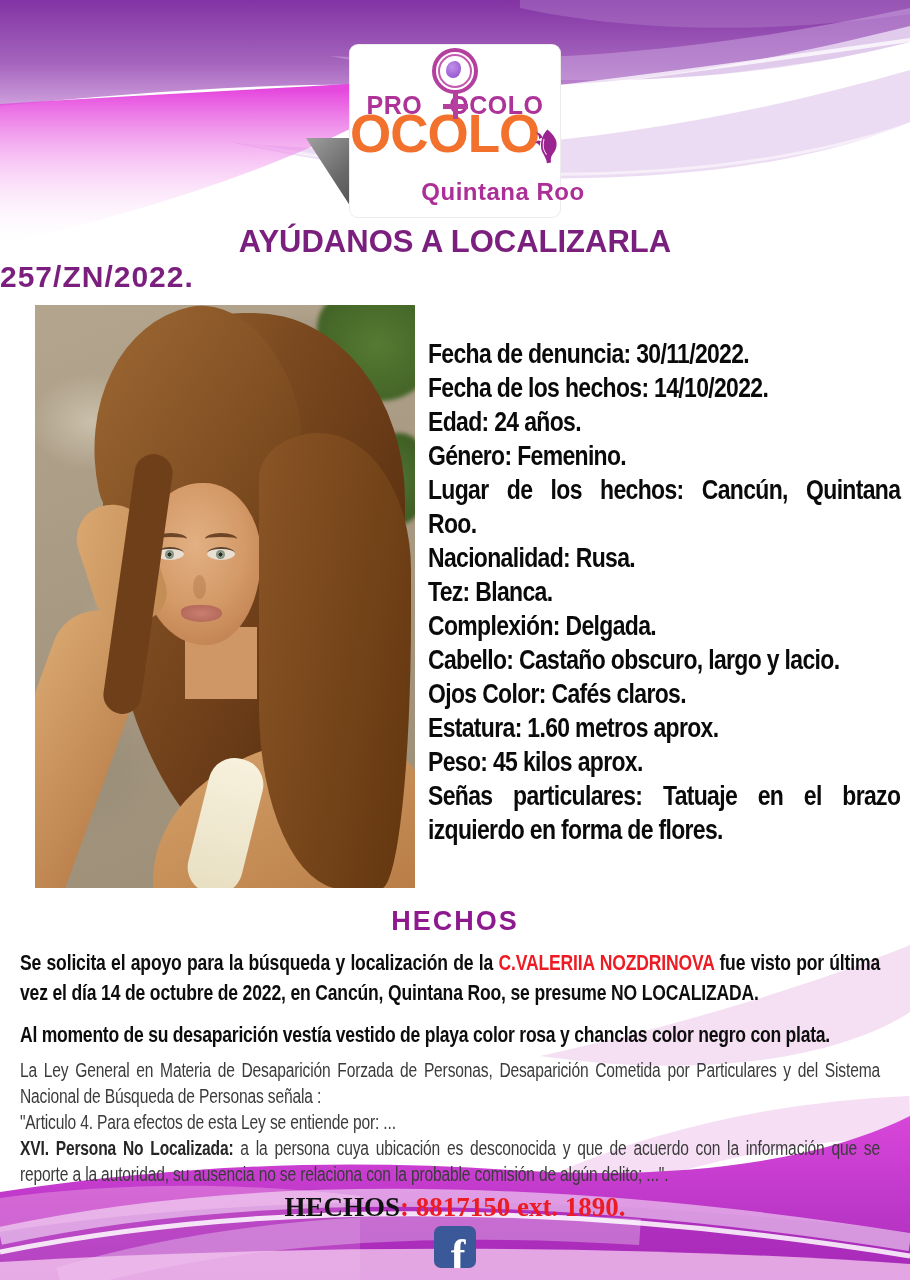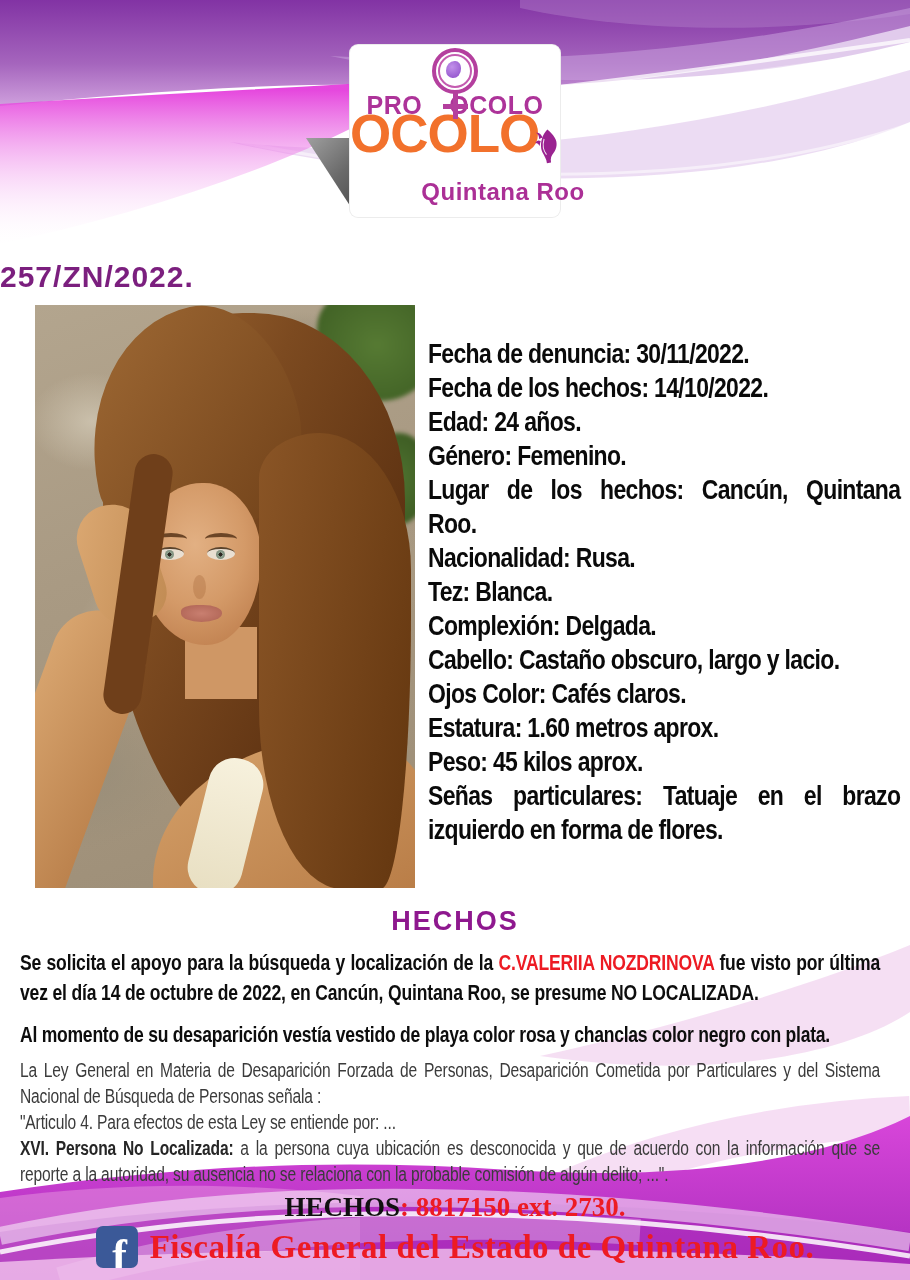--- a/index.html
+++ b/index.html
@@ -183,20 +183,21 @@
       <svg class="silhouette" viewBox="0 0 60 90">
         <path d="M30,5 C24,12 20,18 18,24 C14,36 13,50 18,60 C23,70 28,76 29,87 L39,85 C37,75 40,68 45,62 C54,51 55,35 48,25 C43,17 37,10 30,5 Z" fill="#9A2390"></path>
         <path d="M19,25 C15,15 8,11 2,13 C8,16 10,21 10,28 C14,26 17,25 19,25 Z" fill="#9A2390"></path>
         <path d="M14,33 C8,30 3,32 1,38 C6,38 9,41 11,45 C12,41 13,36 14,33 Z" fill="#9A2390"></path>
         <path d="M22,28 C18,42 20,56 28,66" stroke="#ffffff" stroke-width="2.5" fill="none" opacity="0.9"></path>
       </svg>
     </div>
     <div class="region">Quintana Roo</div>
   </div>
 
+  <div class="headline">AYÚDANOS A LOCALIZARLA</div>
   <div class="case-number">257/ZN/2022.</div>
 
   <div class="photo">
     <div class="leaf1"></div>
     <div class="leaf2"></div>
     <div class="hair-back"></div>
     <div class="hair-fringe"></div>
     <div class="shoulder"></div>
     <div class="strap"></div>
     <div class="arm"></div>
@@ -237,22 +238,21 @@
   <div class="hechos-title">HECHOS</div>
   <div class="para-block">
     <p class="p1"><span>Se solicita el apoyo para la búsqueda y localización de la </span><span class="red">C.VALERIIA NOZDRINOVA</span><span> fue visto por última vez el día 14 de octubre de 2022, en Cancún, Quintana Roo, se presume NO LOCALIZADA.</span></p>
     <p class="p2">Al momento de su desaparición vestía vestido de playa color rosa y chanclas color negro con plata.</p>
     <p class="legal">La Ley General en Materia de Desaparición Forzada de Personas, Desaparición Cometida por Particulares y del Sistema Nacional de Búsqueda de Personas señala :</p>
     <p class="legal">"Articulo 4. Para efectos de esta Ley se entiende por: ...</p>
     <p class="legal"><b>XVI. Persona No Localizada:</b><span> a la persona cuya ubicación es desconocida y que de acuerdo con la información que se reporte a la autoridad, su ausencia no se relaciona con la probable comisión de algún delito; ...".</span></p>
   </div>
 
   <div class="footer-line1">
-    <span>HECHOS</span><span class="red">: 8817150 ext.  2730.</span>
+    <span>HECHOS</span><span class="red">: 8817150 ext.  1890.</span>
   </div>
   <div class="footer-line2">
     <span class="fb-icon">
         <span class="fb-f">f</span>
       </span>
-    <span class="agency">Fiscalía General del Estado de Quintana Roo.</span>
   </div>
 
 </div>
 
 </body></html>

